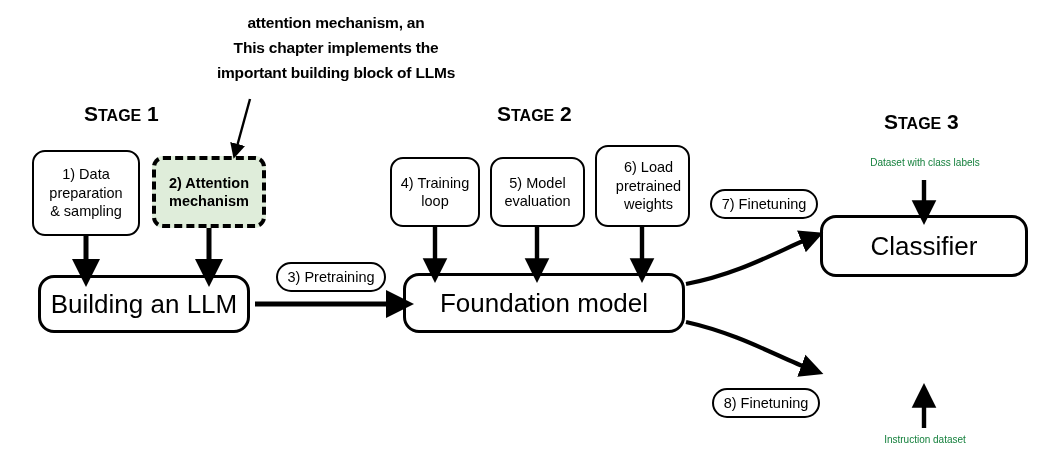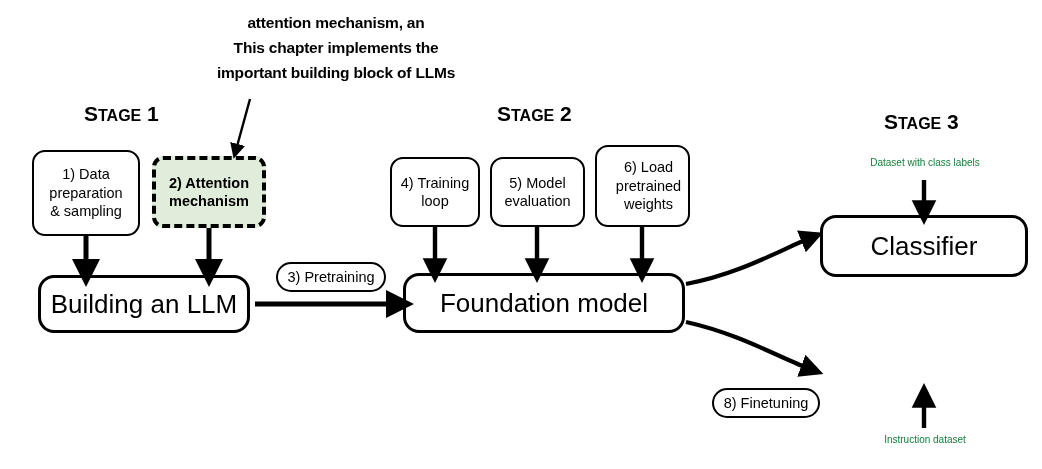--- a/index.html
+++ b/index.html
@@ -168,20 +168,23 @@
       <div>6) Load</div>
       <div>pretrained</div>
       <div>weights</div>
     </div>
   </div>
 
   <div class="box big" style="left:403px; top:273px; width:282px; height:60px;">
     <span>Foundation model</span>
   </div>
 
+  <div class="pill" style="left:710px; top:189px; width:108px; height:30px;">
+    <span>7) Finetuning</span>
+  </div>
 
   <div class="pill" style="left:712px; top:388px; width:108px; height:30px;">
     <span>8) Finetuning</span>
   </div>
 
   <div class="box big" style="left:820px; top:215px; width:208px; height:62px;">
     <span>Classifier</span>
   </div>
 
 

